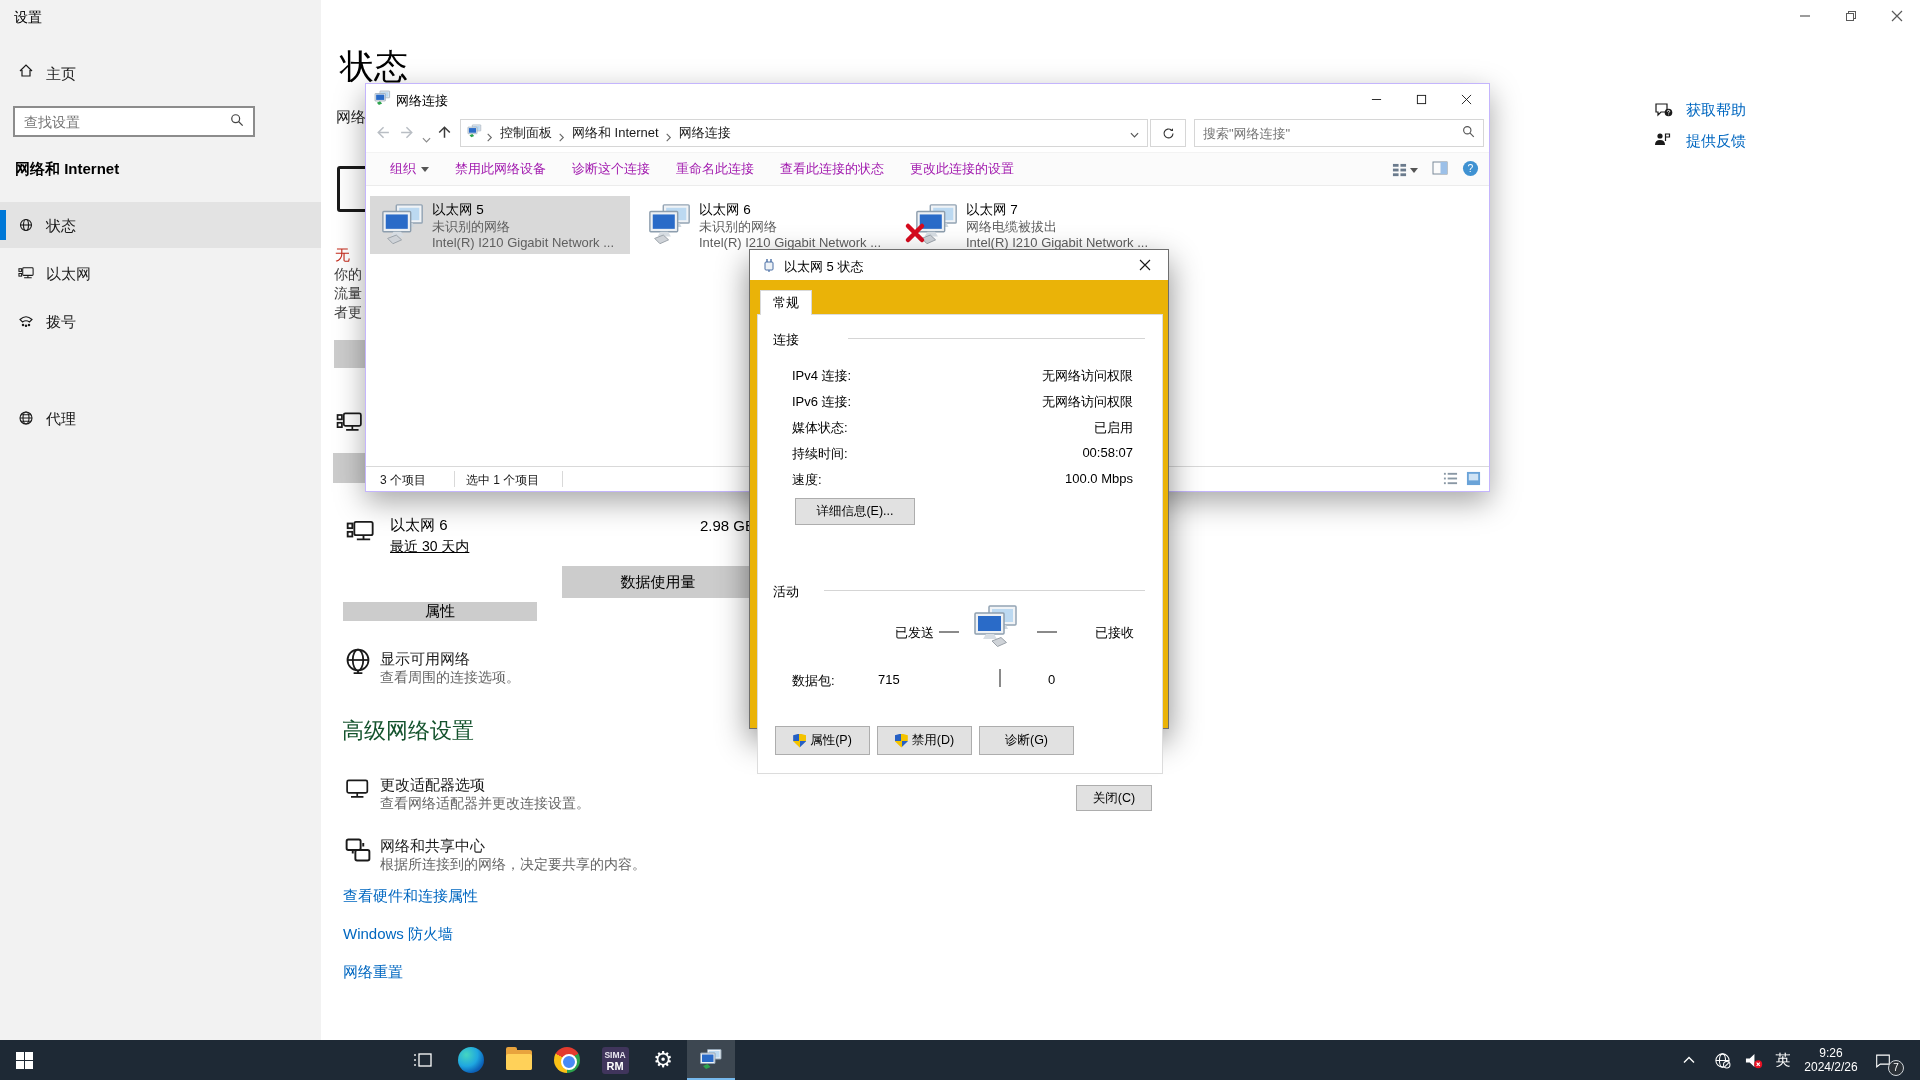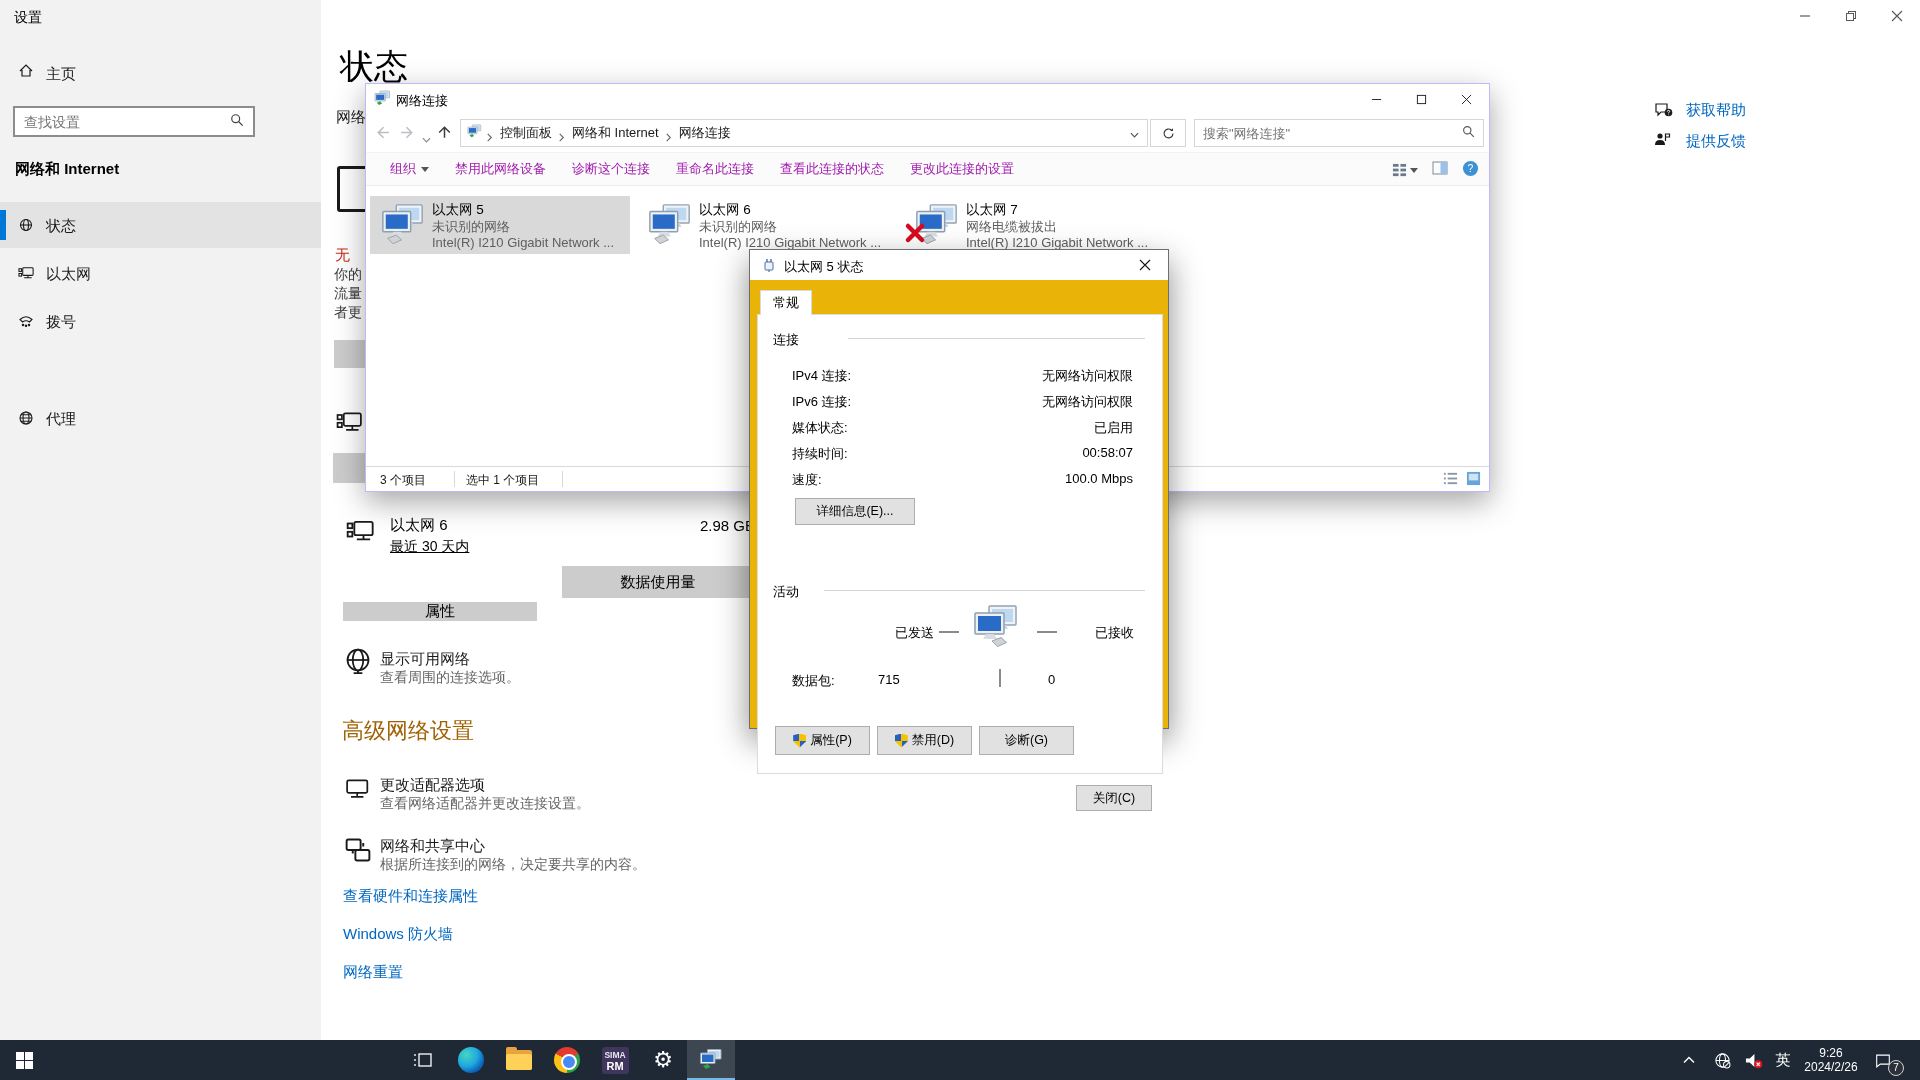--- a/index.html
+++ b/index.html
@@ -32,21 +32,21 @@
   .partial-monitor { position:absolute; left:337px; top:166px; width:62px; height:46px; border:3px solid #1a1a1a; border-radius:3px; }
   .partial-error { position:absolute; left:335px; top:246px; font-size:15px; color:#c42b1c; }
   .p-line { position:absolute; left:334px; font-size:14px; color:#3b3b3b; }
   .sliver-btn { position:absolute; background:#cccccc; }
   .usage-name { position:absolute; left:390px; top:516px; font-size:15px; color:#000; }
   .usage-period { position:absolute; left:390px; top:538px; font-size:14px; color:#000000;text-decoration:underline; }
   .usage-amount { position:absolute; right:1165px; top:517px; font-size:15px; color:#000; white-space:nowrap; }
   .gray-btn { position:absolute; background:#cccccc; color:#000; font-size:15px; display:flex; align-items:center; justify-content:center; }
   .item-title { position:absolute; font-size:15px; color:#1a1a1a; }
   .item-desc { position:absolute; font-size:14px; color:#666; }
-  .adv-title { position:absolute; left:342px; top:716px; font-size:22px; font-weight:300; color:#a16207; }
+  .adv-title { position:absolute; left:342px; top:716px; font-size:22px; font-weight:300; color:#14532d; }
   .set-link { position:absolute; left:343px; font-size:15px; color:#0067c0; }
   .help-lbl { position:absolute; left:1686px; font-size:15px; color:#0067c0; }
   .help-ic { position:absolute; left:1653px; width:20px; height:20px; color:#1a1a1a; }
   .big-ic { position:absolute; width:28px; height:30px; color:#1a1a1a; }
 
   
   .explorer { position:absolute; left:365px; top:83px; width:1125px; height:409px; background:#fff; border:1px solid #c4b5fd; box-shadow:0 10px 28px rgba(0,0,0,.35); }
   .ex-titlebar { position:absolute; left:0; top:0; width:100%; height:30px; background:#fff; }
   .ex-title { position:absolute; left:30px; top:8px; font-size:13px; color:#000; }
   .ex-ctrls { position:absolute; right:0; top:0; display:flex; }

